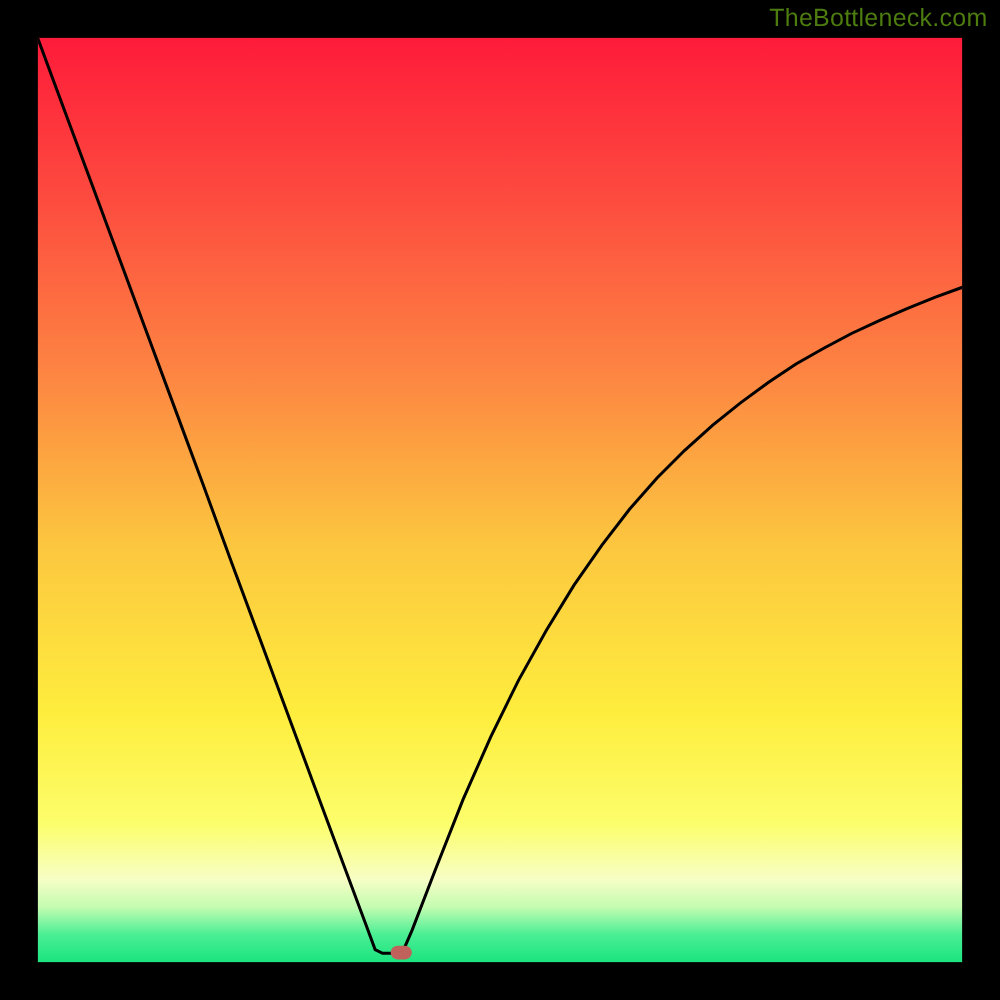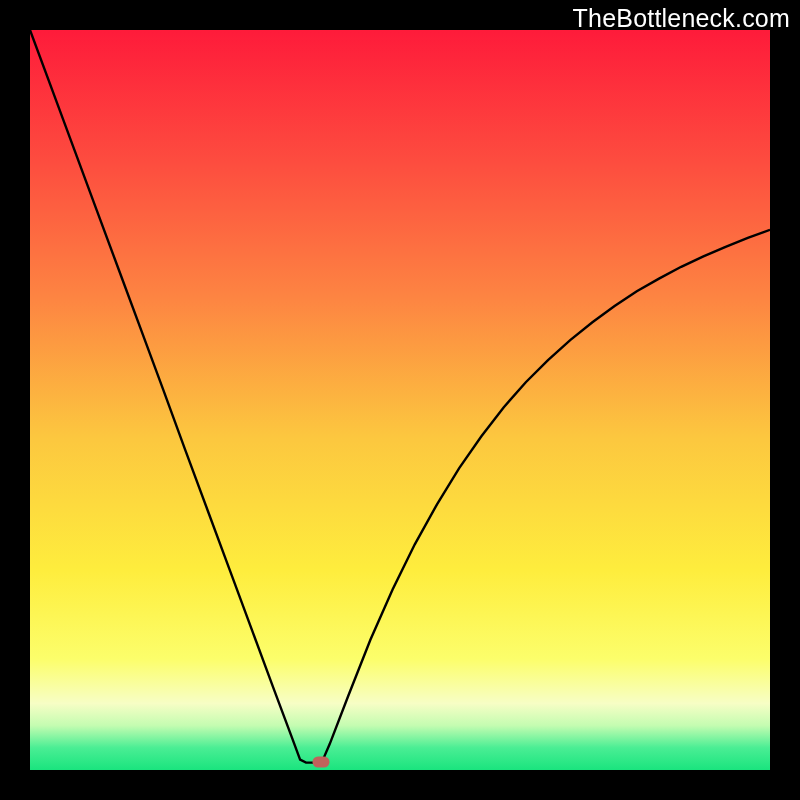--- a/index.html
+++ b/index.html
@@ -14,22 +14,22 @@
   .frame {
     position: relative;
     width: 800px;
     height: 800px;
     background: #000;
   }
   .watermark {
     position: absolute;
     top: 4px;
     right: 10px;
-    color: #ffffff;
-    font-size: 25px;
+    color: #4d7c0f;
+    font-size: 20px;
     font-weight: 500;
     letter-spacing: 0.2px;
     z-index: 30;
     user-select: none;
   }
   .plot-area {
     position: absolute;
     left: 30px;
     top: 30px;
     width: 740px;

